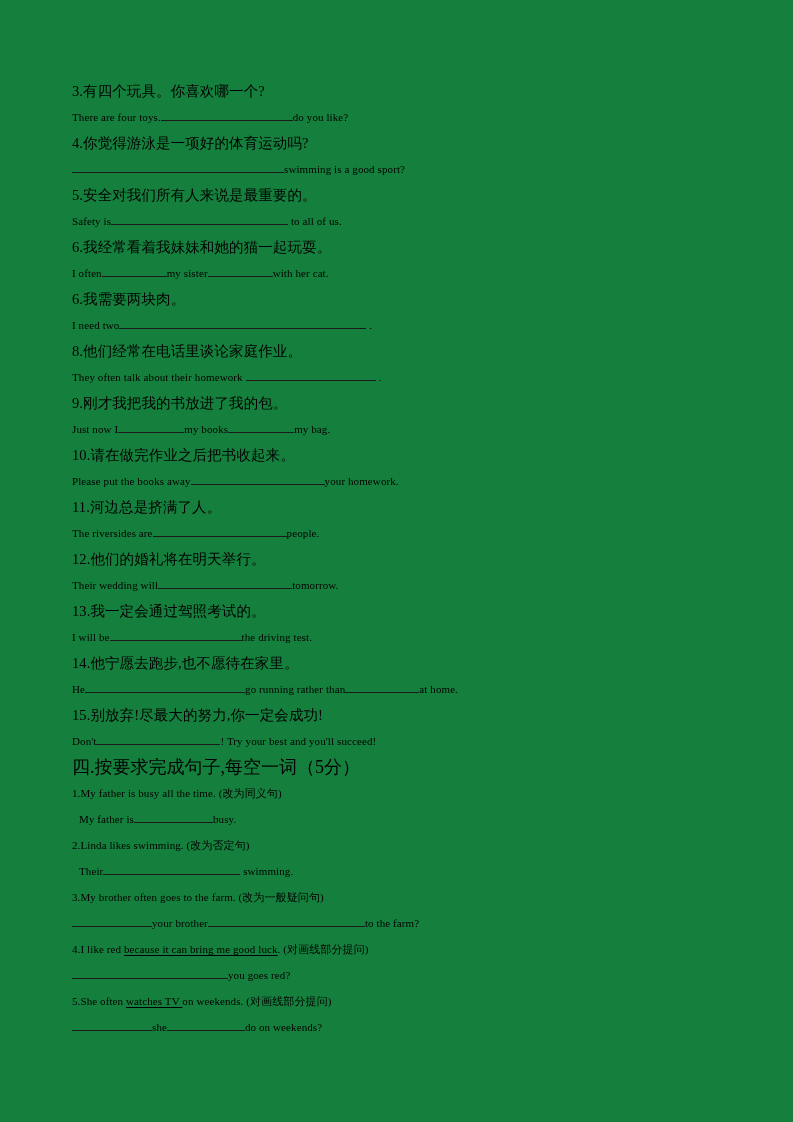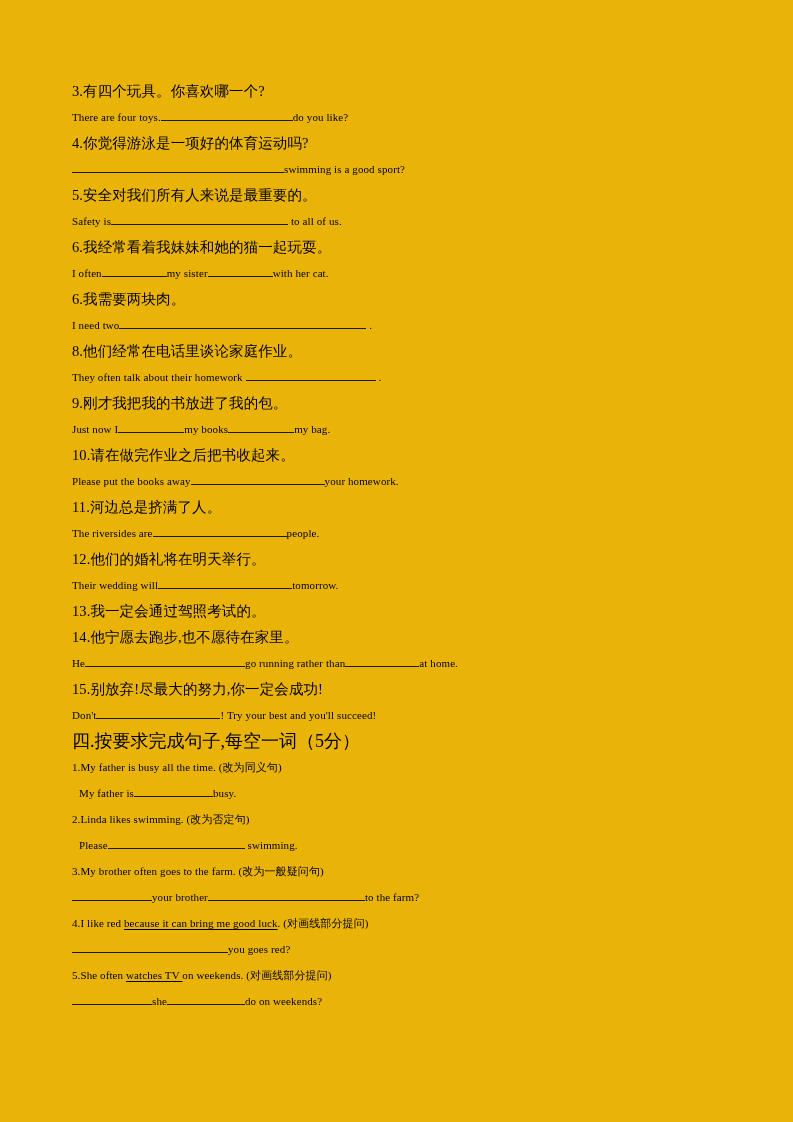--- a/index.html
+++ b/index.html
@@ -12,21 +12,21 @@
     width: 793px;
     height: 1122px;
     font-family: "Liberation Serif", "DejaVu Serif", serif;
     color: #000000;
     overflow: hidden;
   }
   .page {
     position: relative;
     width: 793px;
     height: 1122px;
-    background: #eab308;
+    background: #15803d;
     box-sizing: border-box;
     padding: 78px 72px 12px 72px;
   }
   .line {
     font-size: 11px;
     line-height: 26px;
     height: 26px;
     white-space: nowrap;
     letter-spacing: 0.1px;
   }
@@ -78,29 +78,30 @@
       <div class="line"><span>They often talk about their homework </span><span class="blank" style="width: 130px;"></span><span> .</span></div>
       <div class="line cn">9.刚才我把我的书放进了我的包。</div>
       <div class="line"><span>Just now I</span><span class="blank" style="width: 66px;"></span><span>my books</span><span class="blank" style="width: 66px;"></span><span>my bag.</span></div>
       <div class="line cn">10.请在做完作业之后把书收起来。</div>
       <div class="line"><span>Please put the books away</span><span class="blank" style="width: 134px;"></span><span>your homework.</span></div>
       <div class="line cn">11.河边总是挤满了人。</div>
       <div class="line"><span>The riversides are</span><span class="blank" style="width: 134px;"></span><span>people.</span></div>
       <div class="line cn">12.他们的婚礼将在明天举行。</div>
       <div class="line"><span>Their wedding will</span><span class="blank" style="width: 134px;"></span><span>tomorrow.</span></div>
       <div class="line cn">13.我一定会通过驾照考试的。</div>
+      <div class="line"><span>I will be</span><span class="blank" style="width: 132px;"></span><span>the driving test.</span></div>
       <div class="line cn">14.他宁愿去跑步,也不愿待在家里。</div>
       <div class="line"><span>He</span><span class="blank" style="width: 160px;"></span><span>go running rather than</span><span class="blank" style="width: 74px;"></span><span>at home.</span></div>
       <div class="line cn">15.别放弃!尽最大的努力,你一定会成功!</div>
       <div class="line"><span>Don't</span><span class="blank" style="width: 124px;"></span><span>! Try your best and you'll succeed!</span></div>
       <div class="heading">四.按要求完成句子,每空一词（5分）</div>
       <div class="line"><span>1.My father is busy all the time. (改为同义句)</span></div>
       <div class="line indent"><span>My father is</span><span class="blank" style="width: 79px;"></span><span>busy.</span></div>
       <div class="line"><span>2.Linda likes swimming. (改为否定句)</span></div>
-      <div class="line indent"><span>Please</span><span class="blank" style="width: 137px;"></span><span> swimming.</span></div>
+      <div class="line indent"><span>Their</span><span class="blank" style="width: 137px;"></span><span> swimming.</span></div>
       <div class="line"><span>3.My brother often goes to the farm. (改为一般疑问句)</span></div>
       <div class="line"><span class="blank" style="width: 80px;"></span><span>your brother</span><span class="blank" style="width: 157px;"></span><span>to the farm?</span></div>
       <div class="line"><span>4.I like red </span><span class="ul">because it can bring me good luck</span><span>. (对画线部分提问)</span></div>
       <div class="line"><span class="blank" style="width: 156px;"></span><span>you goes red?</span></div>
       <div class="line"><span>5.She often </span><span class="ul">watches TV </span><span>on weekends. (对画线部分提问)</span></div>
       <div class="line"><span class="blank" style="width: 80px;"></span><span>she</span><span class="blank" style="width: 78px;"></span><span>do on weekends?</span></div>
     </div>
 </div>
 
 </body></html>

